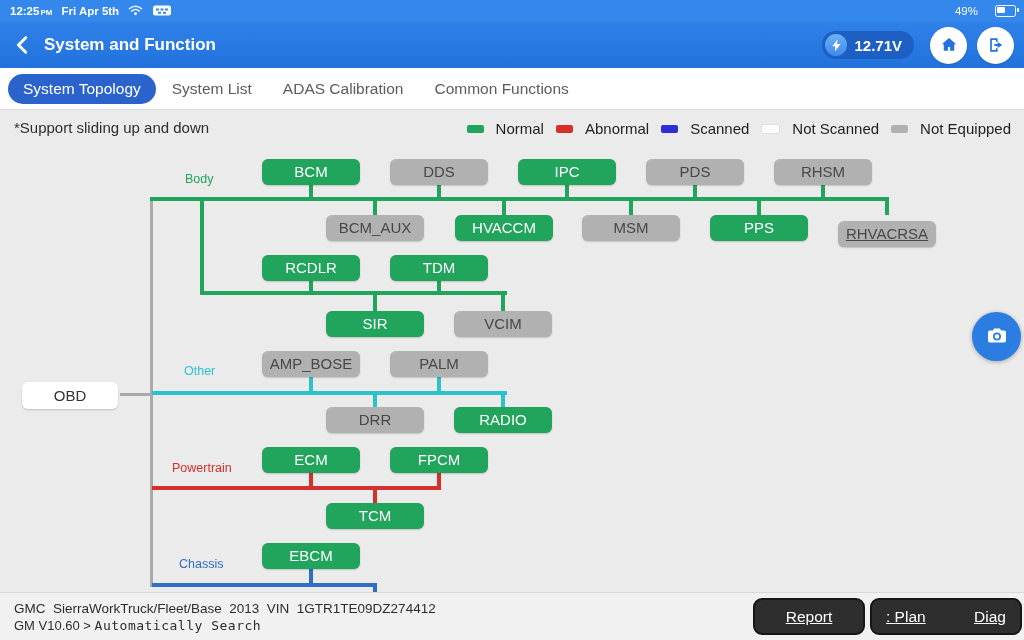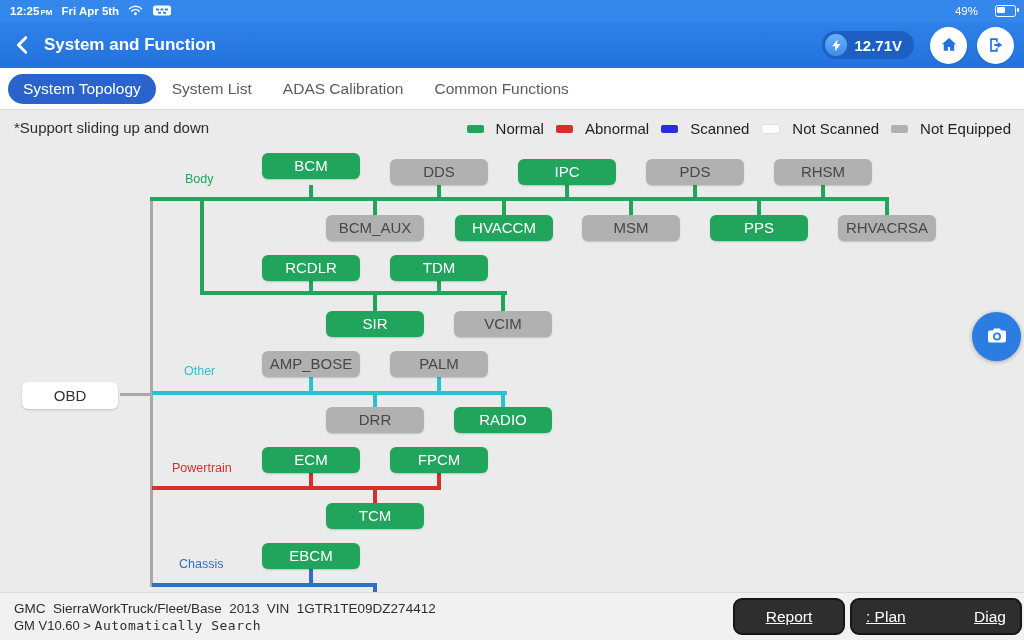--- a/index.html
+++ b/index.html
@@ -61,21 +61,21 @@
   
   .footer{position:absolute;left:0;bottom:0;width:1024px;height:48px;background:#f1f1f1;
           border-top:1px solid #d8d8d8;box-sizing:border-box;z-index:6;display:flex;align-items:center;}
   .veh{flex:1;padding-left:14px;line-height:17px;}
   .veh-line1{font-size:13.5px;color:#2d2d2d;white-space:pre;}
   .veh-line2{font-size:13px;color:#2d2d2d;white-space:pre;}
   .veh-mono{font-family:"DejaVu Sans Mono",monospace;font-size:13px;letter-spacing:.5px;}
   .btn{height:37px;background:#2e2e2e;border:2px solid #161616;border-radius:9px;color:#fff;
        font-size:15.5px;display:flex;align-items:center;justify-content:center;box-sizing:border-box;cursor:pointer;text-decoration:underline;}
   .btn-report{width:112px;margin-right:5px;}
-  .btn-plandiag{width:172px;justify-content:space-between;padding:0 14px;margin-right:2px;}
+  .btn-plandiag{width:152px;justify-content:space-between;padding:0 14px;margin-right:2px;}
 </style>
 </head>
 <body>
 
 <div class="app">
 
   <div class="statusbar">
     <div class="sb-left">
       <span class="sb-time"><span>12:25</span><span class="ampm">PM</span></span>
       <span class="sb-date">Fri Apr 5th</span>
@@ -193,30 +193,30 @@
       <div class="tline" style="left: 309px; top: 473px; width: 4px; height: 15px; background: rgb(214, 48, 43);"></div>
       <div class="tline" style="left: 437px; top: 473px; width: 4px; height: 15px; background: rgb(214, 48, 43);"></div>
       <div class="tline" style="left: 373px; top: 488px; width: 4px; height: 15px; background: rgb(214, 48, 43);"></div>
       <div class="tline" style="left: 152px; top: 583px; width: 225px; height: 4px; background: rgb(46, 110, 198);"></div>
       <div class="tline" style="left: 309px; top: 569px; width: 4px; height: 16px; background: rgb(46, 110, 198);"></div>
       <div class="tline" style="left: 373px; top: 583px; width: 4px; height: 9px; background: rgb(46, 110, 198);"></div>
       <div class="glabel" style="left: 185px; top: 172px; color: rgb(33, 164, 92);">Body</div>
       <div class="glabel" style="left: 184px; top: 364px; color: rgb(43, 194, 207);">Other</div>
       <div class="glabel" style="left: 172px; top: 461px; color: rgb(214, 48, 43);">Powertrain</div>
       <div class="glabel" style="left: 179px; top: 557px; color: rgb(46, 110, 198);">Chassis</div>
-      <div class="node normal" style="left: 262px; top: 153px; text-align: center;">BCM</div>
+      <div class="node normal" style="left: 262px; top: 159px; text-align: center;">BCM</div>
       <div class="node not_equipped" style="left: 390px; top: 159px;">DDS</div>
       <div class="node normal" style="left: 518px; top: 159px;">IPC</div>
       <div class="node not_equipped" style="left: 646px; top: 159px;">PDS</div>
       <div class="node not_equipped" style="left: 774px; top: 159px;">RHSM</div>
       <div class="node not_equipped" style="left: 326px; top: 215px;">BCM_AUX</div>
       <div class="node normal" style="left: 455px; top: 215px;">HVACCM</div>
       <div class="node not_equipped" style="left: 582px; top: 215px;">MSM</div>
       <div class="node normal" style="left: 710px; top: 215px;">PPS</div>
-      <div class="node not_equipped" style="left: 838px; top: 215px;">RHVACRSA</div>
+      <div class="node not_equipped" style="left: 838px; top: 221px; text-decoration: underline;">RHVACRSA</div>
       <div class="node normal" style="left: 262px; top: 255px;">RCDLR</div>
       <div class="node normal" style="left: 390px; top: 255px;">TDM</div>
       <div class="node normal" style="left: 326px; top: 311px;">SIR</div>
       <div class="node not_equipped" style="left: 454px; top: 311px;">VCIM</div>
       <div class="node not_equipped" style="left: 262px; top: 351px;">AMP_BOSE</div>
       <div class="node not_equipped" style="left: 390px; top: 351px;">PALM</div>
       <div class="node not_equipped" style="left: 326px; top: 407px;">DRR</div>
       <div class="node normal" style="left: 454px; top: 407px;">RADIO</div>
       <div class="node normal" style="left: 262px; top: 447px;">ECM</div>
       <div class="node normal" style="left: 390px; top: 447px;">FPCM</div>

